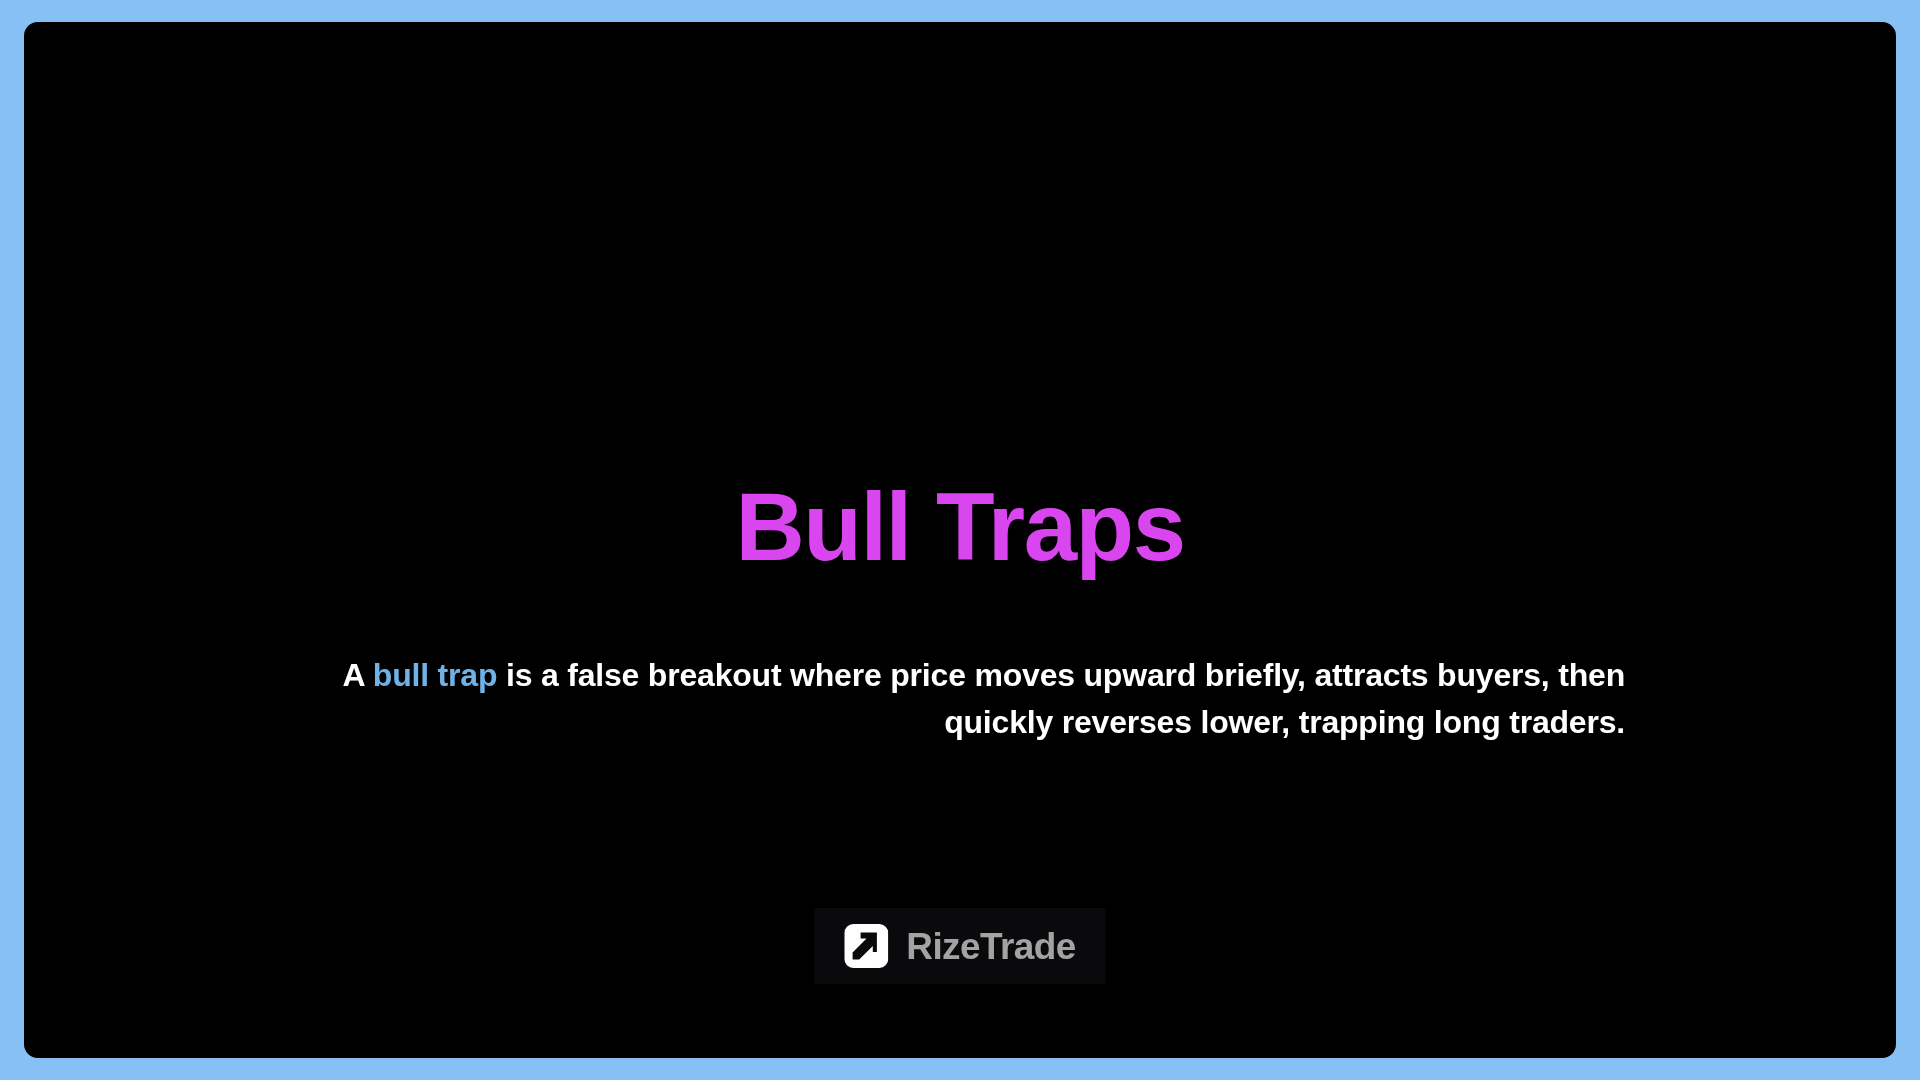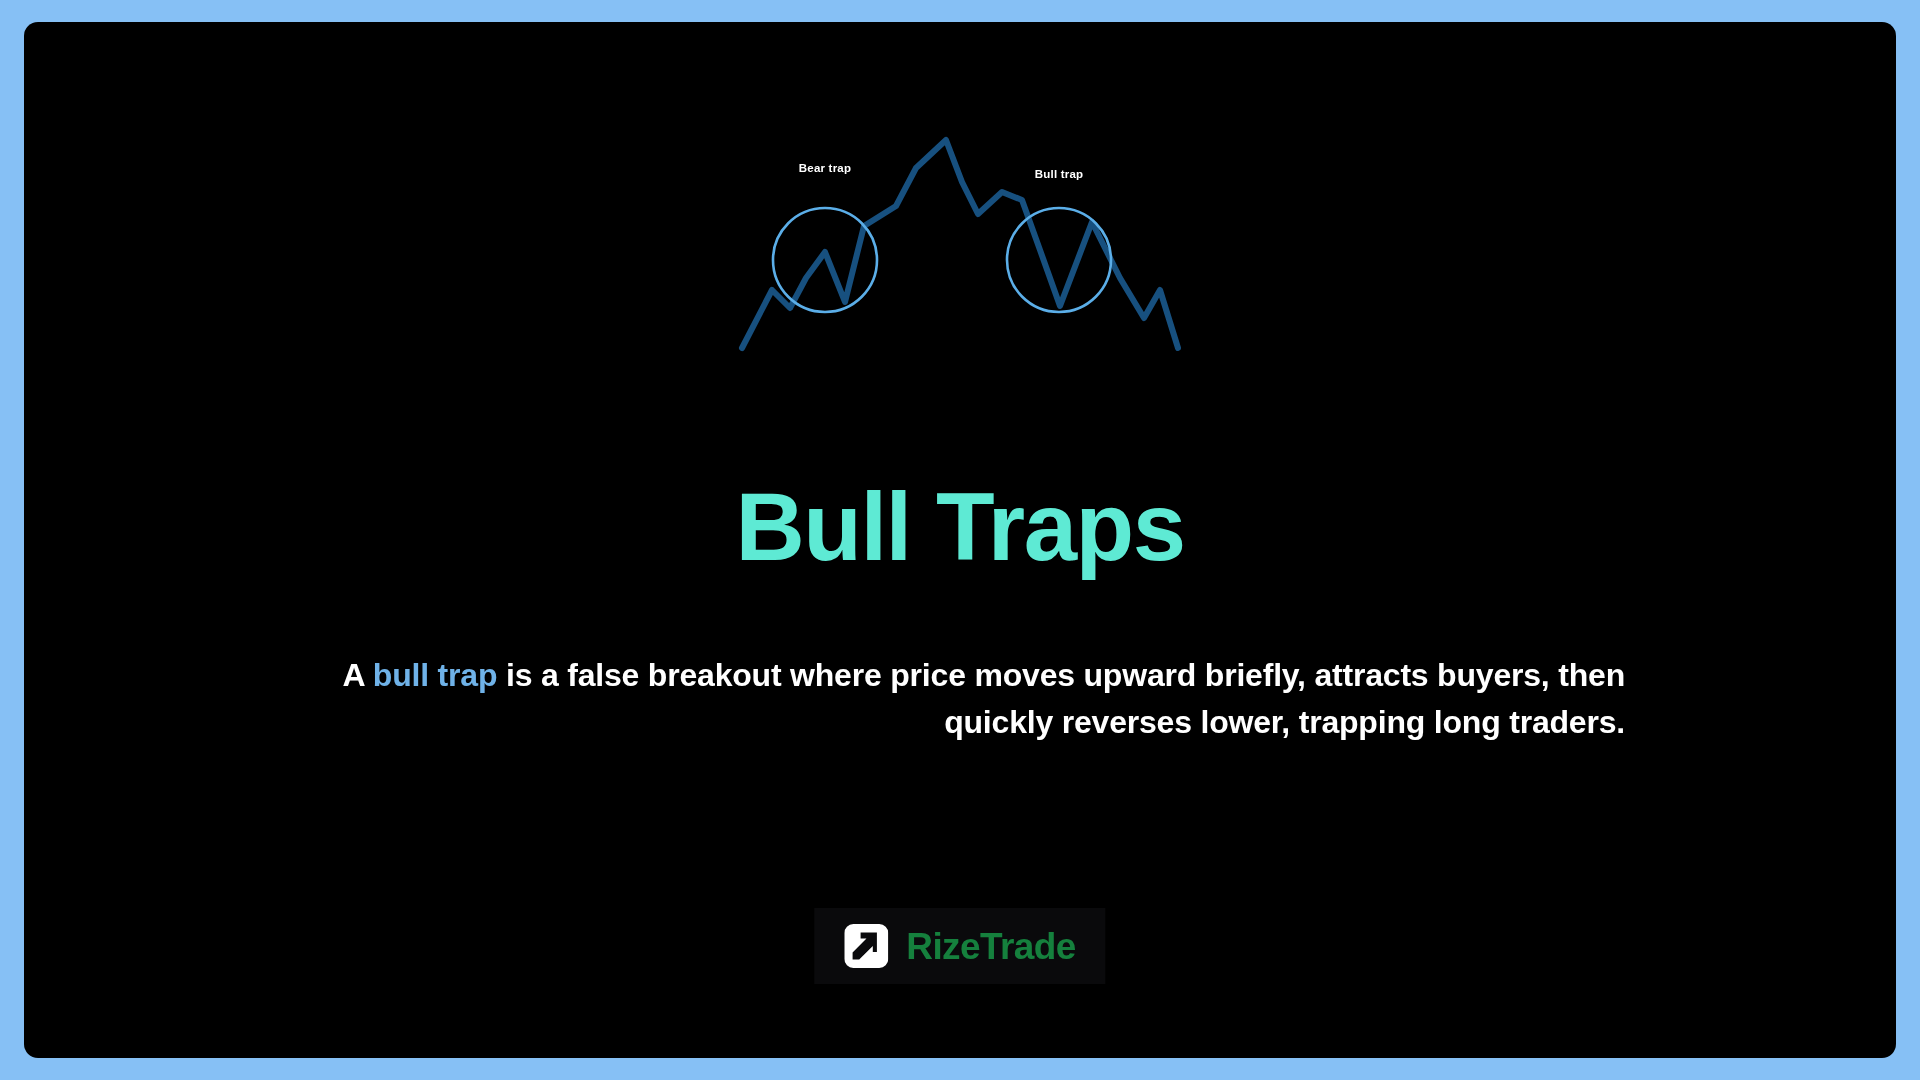--- a/index.html
+++ b/index.html
@@ -52,21 +52,21 @@
     letter-spacing: 0.2px;
     text-anchor: middle;
   }
 
   
   #headline {
     position: absolute;
     top: 455px;
     left: 0; right: 0;
     text-align: center;
-    color: #5eead4;
+    color: #d946ef;
     font-family: "Liberation Sans", sans-serif;
     font-size: 96px;
     font-weight: 700;
     letter-spacing: -1.5px;
     line-height: 1.05;
   }
 
   
   #body-copy {
     position: absolute;
@@ -95,47 +95,34 @@
     display: flex;
     align-items: center;
     gap: 18px;
   }
   #logo-mark {
     width: 44px;
     height: 44px;
     display: block;
   }
   #logo-wordmark {
-    color: #15803d;
+    color: #a3a3a3;
     font-family: "Liberation Sans", sans-serif;
     font-size: 37px;
     font-weight: 700;
     letter-spacing: -0.6px;
     line-height: 1;
   }
 </style>
 </head>
 <body>
 
 <div id="app">
   <div id="slide">
 
-    <div id="chart-figure">
-      <svg viewBox="0 0 480 230" xmlns="http://www.w3.org/2000/svg">
-
-        <polyline points="22,218 52,160 70,178 86,148 105,122 125,172 144,96 176,76 196,38 226,10 242,52 258,84 282,62 302,70 320,120 340,176 372,92 400,148 424,188 440,160 458,218" fill="none" stroke="#17507f" stroke-width="6" stroke-linecap="round" stroke-linejoin="round"></polyline>
-
-        <circle cx="105" cy="130" r="52" fill="none" stroke="#5baee8" stroke-width="2.6"></circle>
-
-        <circle cx="339" cy="130" r="52" fill="none" stroke="#5baee8" stroke-width="2.6"></circle>
-
-        <text class="trap-label" x="105" y="42">Bear trap</text>
-        <text class="trap-label" x="339" y="48">Bull trap</text>
-      </svg>
-    </div>
 
     <h1 id="headline">Bull Traps</h1>
 
     <p id="body-copy"><span>A </span><span class="hl">bull trap</span><span> is a false breakout where price moves upward briefly, attracts buyers, then quickly reverses lower, trapping long traders.</span></p>
 
     <div id="logo-lockup">
       <svg id="logo-mark" viewBox="0 0 44 44" xmlns="http://www.w3.org/2000/svg">
         <path fill="#ffffff" fill-rule="evenodd" d="M9 0h26a9 9 0 0 1 9 9v26a9 9 0 0 1-9 9H9a9 9 0 0 1-9-9V9a9 9 0 0 1 9-9Zm23.6 8.4H16.3v6.1h5.9L8.3 28.4v7.2h6.6l13.6-13.6v6.1h4.1V8.4Z"></path>
       </svg>
       <span id="logo-wordmark">RizeTrade</span>

